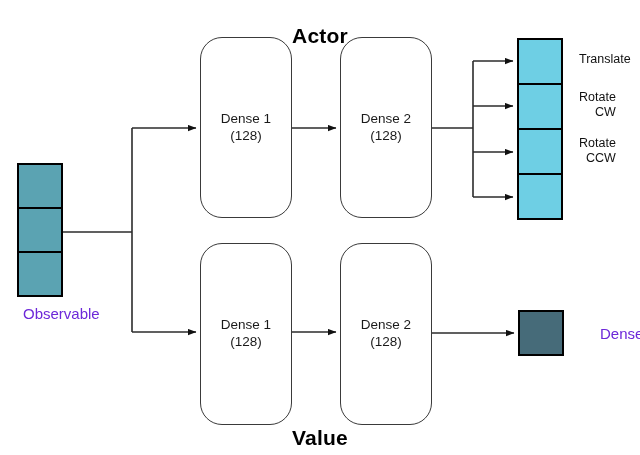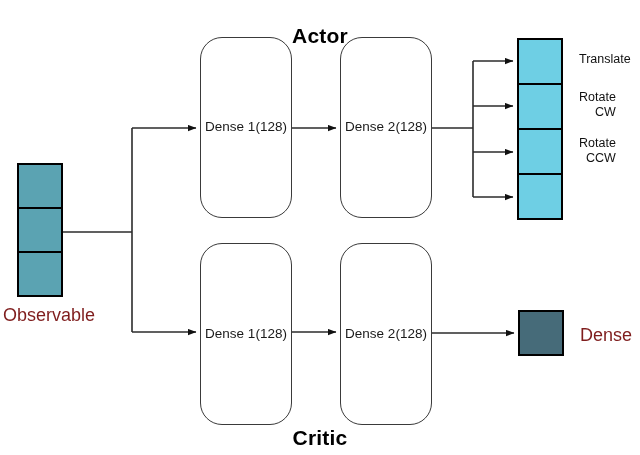--- a/index.html
+++ b/index.html
@@ -35,21 +35,21 @@
   #actor-title { left: 240px; top: 1px; margin-top: 23px; }
   #critic-title { left: 240px; top: 426px; }
 
   .dense-box {
     position: absolute;
     box-sizing: border-box;
     border: 1.4px solid #3a3a3a;
     border-radius: 22px;
     background: #ffffff;
     display: flex;
-    flex-direction: row;
+    flex-direction: column;
     align-items: center;
     justify-content: center;
     color: #1a1a1a;
     font-size: 13.5px;
     line-height: 1.25;
   }
   .dense-box .ln { display: block; text-align: center; }
 
   .stack {
     position: absolute;
@@ -74,24 +74,25 @@
     position: absolute;
     left: 518px; top: 310px;
     width: 46px; height: 46px;
     box-sizing: border-box;
     border: 2px solid #000000;
     background: #466b79;
   }
 
   .caption {
     position: absolute;
-    font-size: 18px;
-    color: #7f1d1d;
+    font-size: 15px;
+    color: #6d28d9;
     white-space: pre-line;
     line-height: 1.22;
+    margin-left: 20px;
   }
   #observable-caption { left: 3px; top: 305px; }
   #value-caption { left: 580px; top: 325px; }
 
   .action-label {
     position: absolute;
     left: 579px;
     font-size: 12.5px;
     color: #111111;
     white-space: pre-line;
@@ -133,21 +134,21 @@
       <path d="M473,106 L513,106" marker-end="url(#ah)"></path>
       <path d="M473,152 L513,152" marker-end="url(#ah)"></path>
       <path d="M473,197 L513,197" marker-end="url(#ah)"></path>
 
       <path d="M432,333 L514,333" marker-end="url(#ah)"></path>
     </g>
   </svg>
 
   <div class="section-title" id="actor-title">Actor</div>
 
-  <div class="section-title" id="critic-title">Critic</div>
+  <div class="section-title" id="critic-title">Value</div>
 
   <div class="stack" id="observable-stack">
     <div class="seg"></div>
     <div class="seg"></div>
     <div class="seg"></div>
   </div>
   <div class="caption" id="observable-caption">Observable</div>
 
   <div class="dense-box" style="left:200px; top:37px; width:92px; height:181px;">
     <span class="ln">Dense 1</span>

